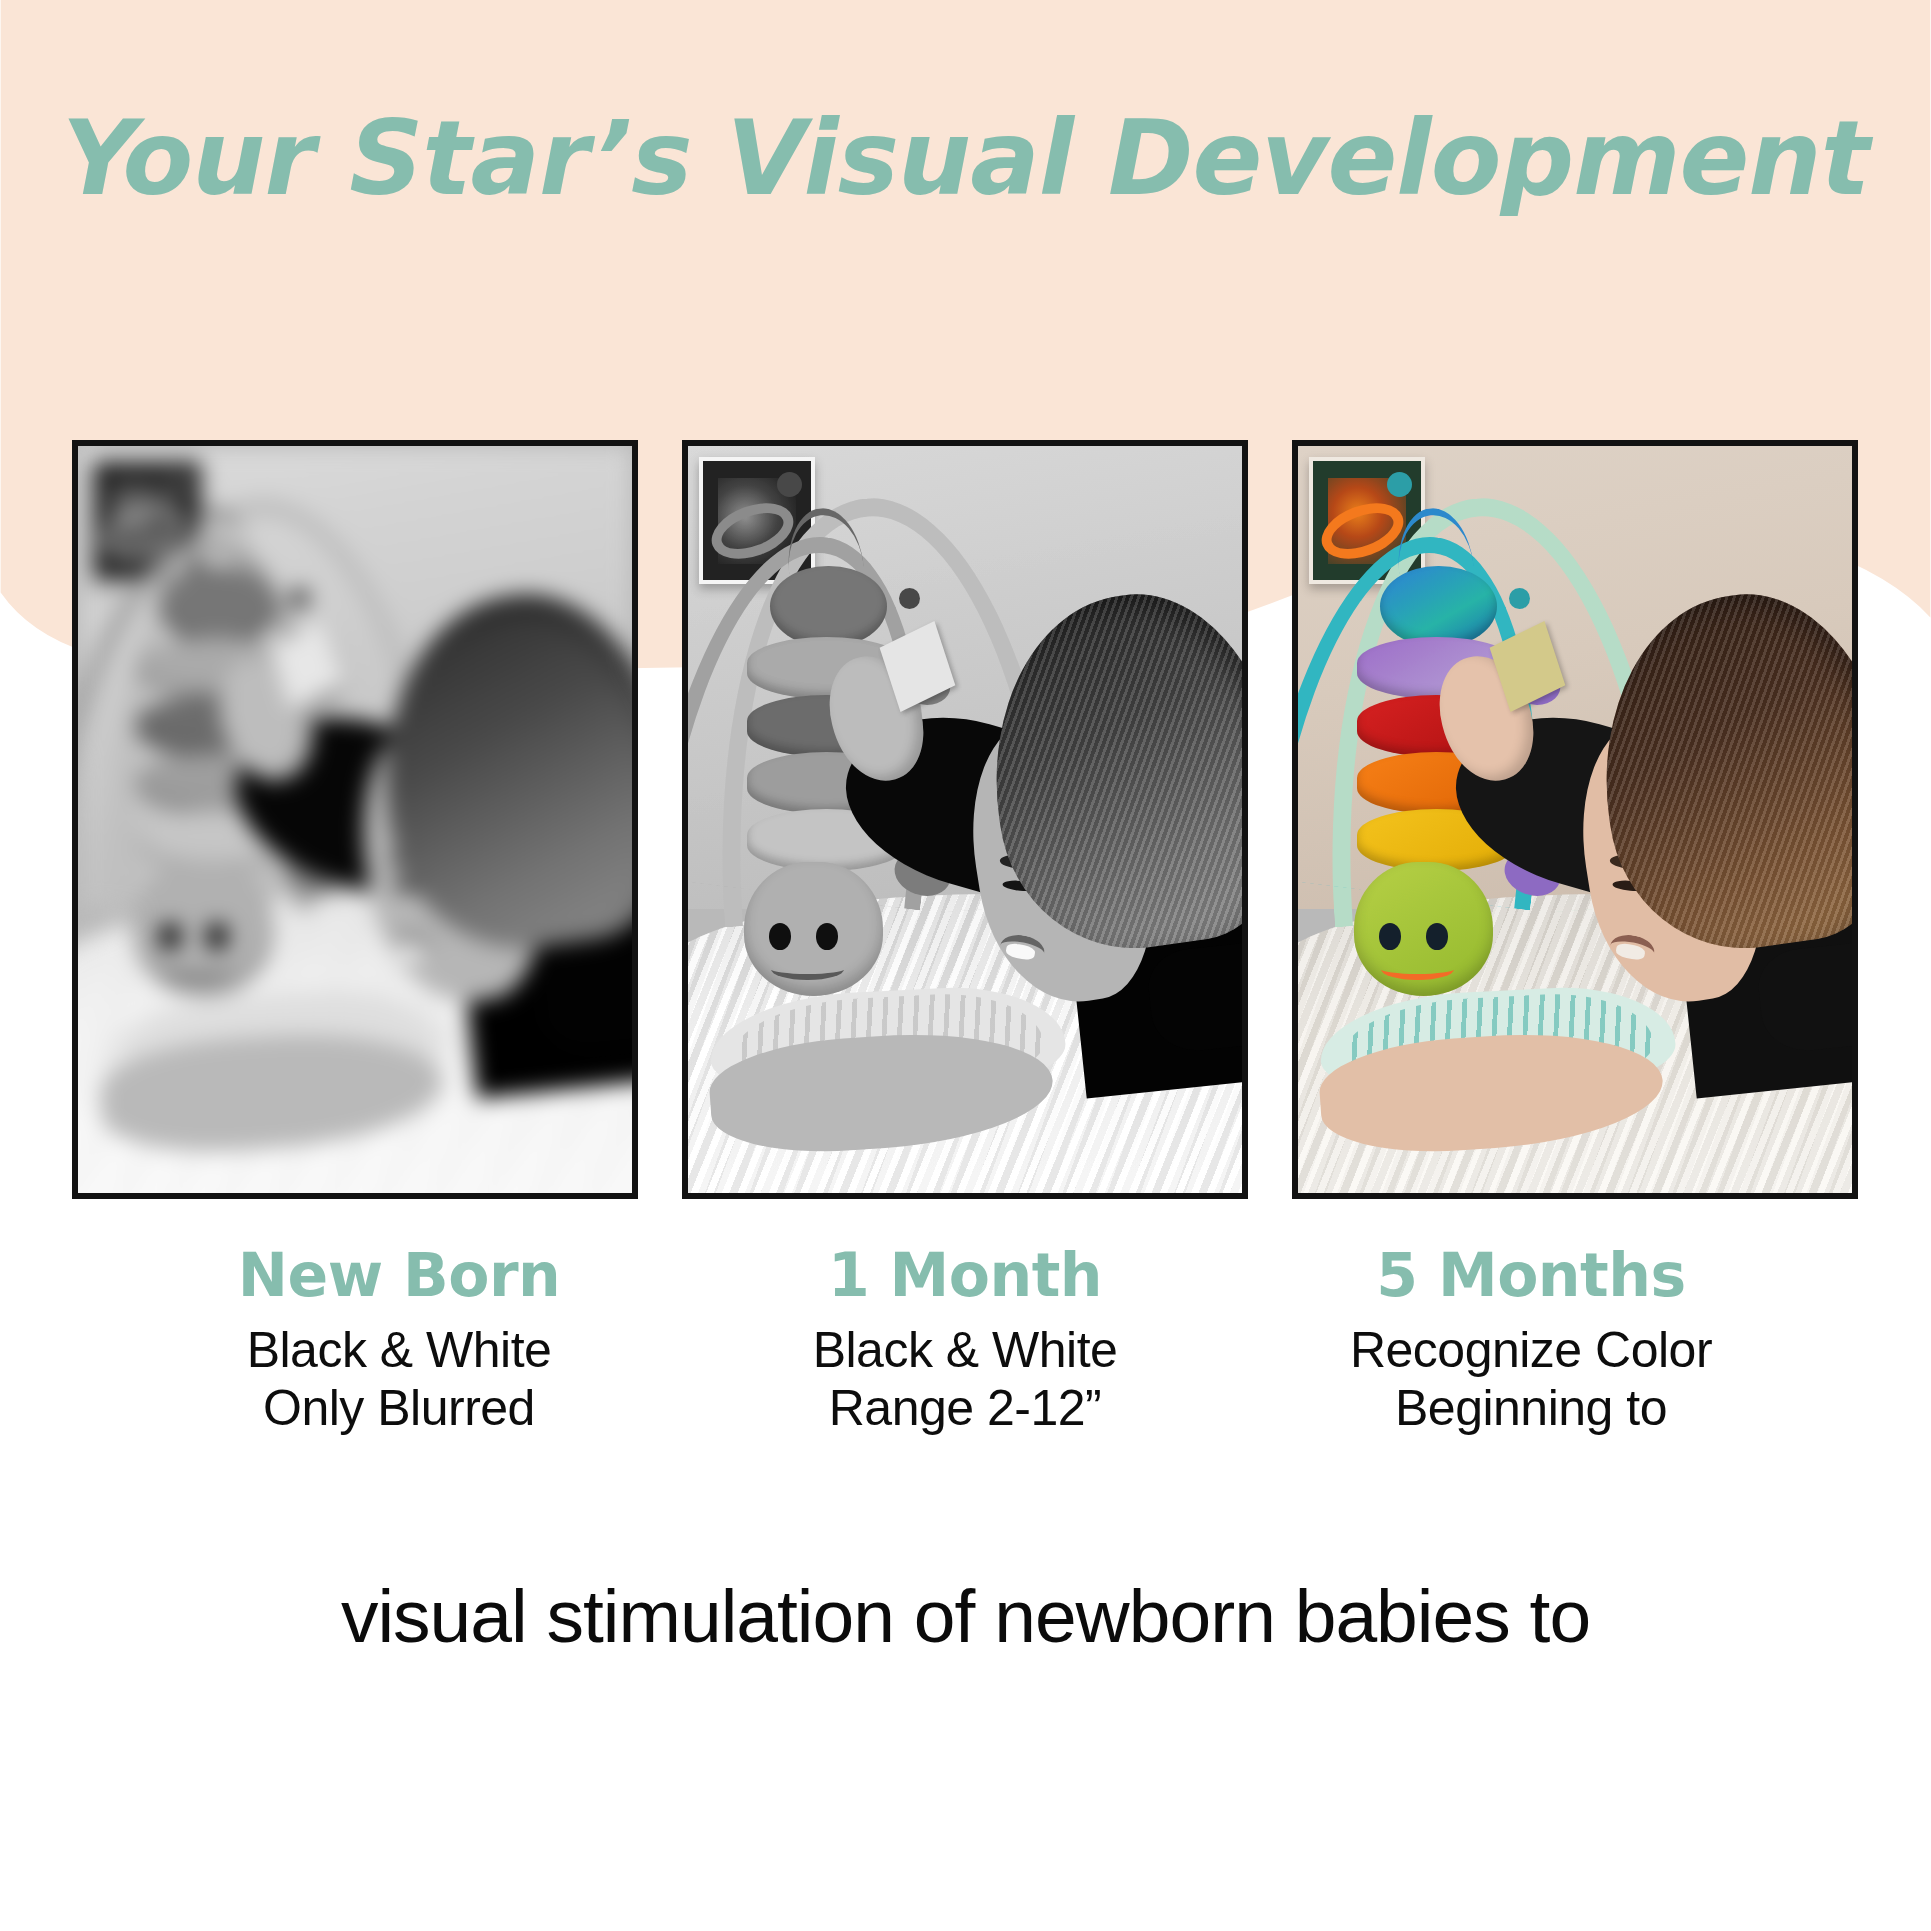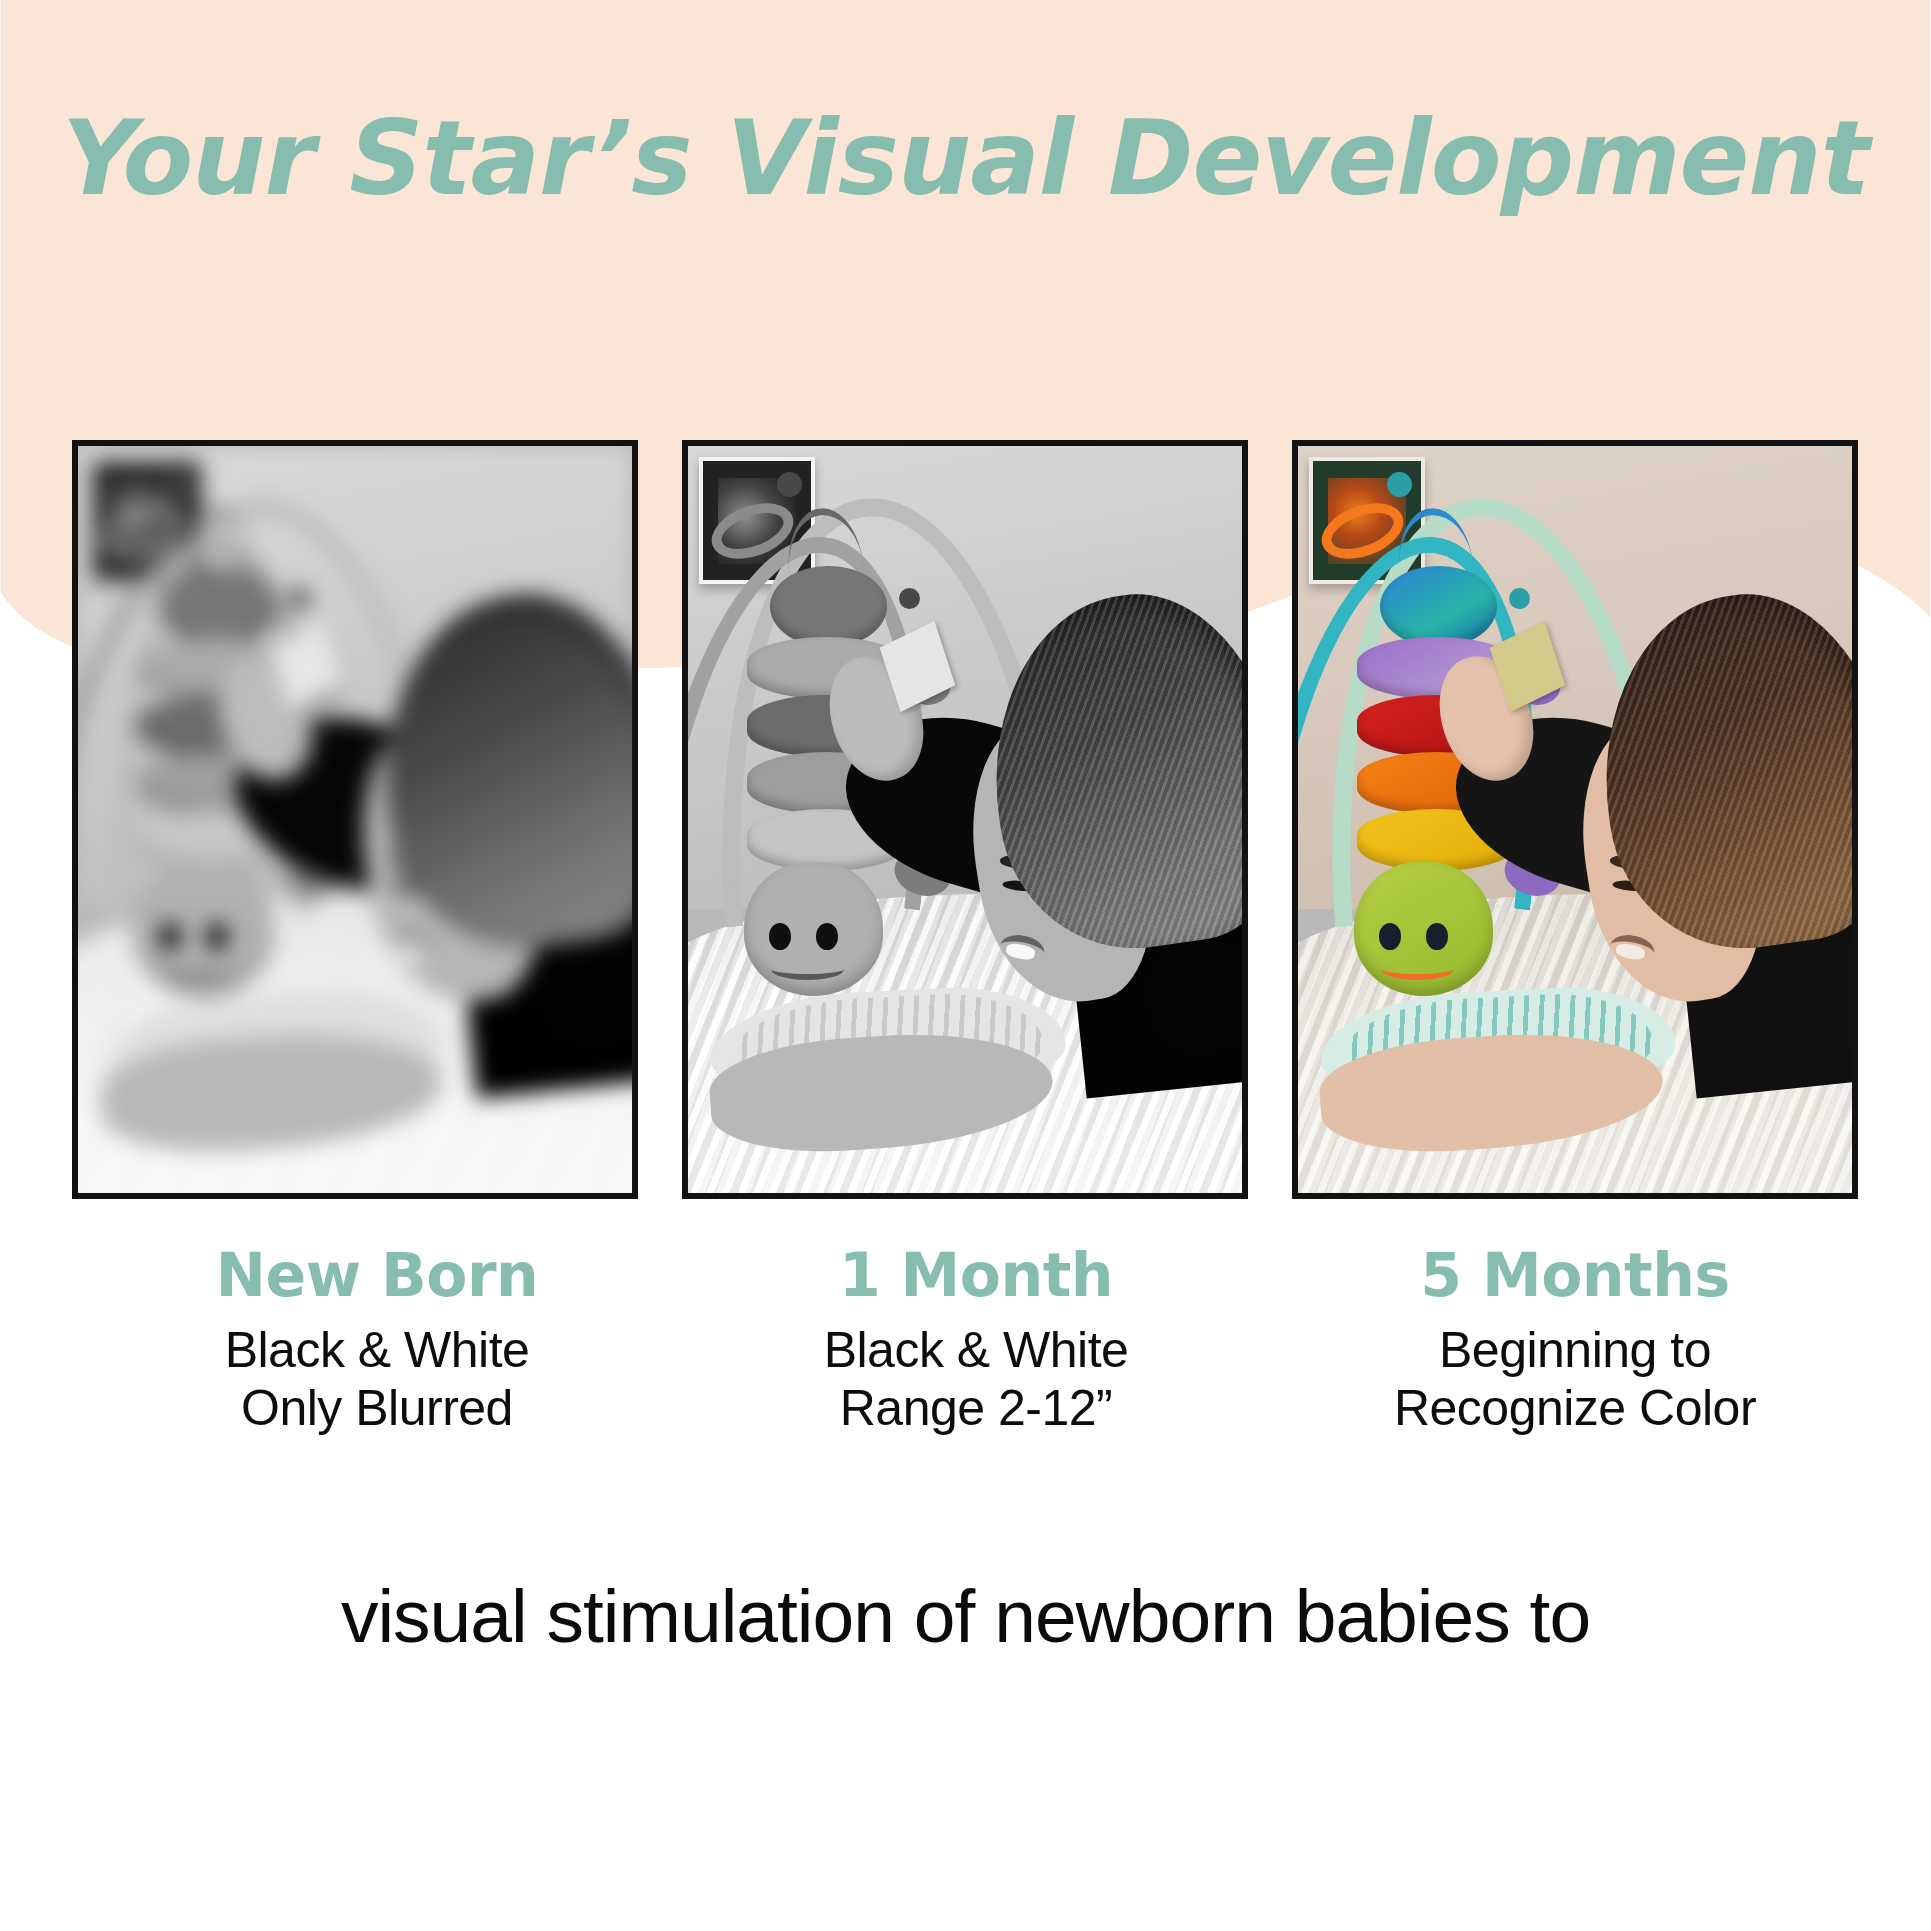--- a/index.html
+++ b/index.html
@@ -392,23 +392,22 @@
   .scene.bw.blur   { filter: grayscale(1) contrast(1.14) blur(10.6px); }
   .scene.color     { filter: saturate(1.04); }
 
   
   .caption-row {
     position: absolute;
     left: 72px;
     top: 1244px;
     width: 1786px;
     display: flex;
-    justify-content: flex-end;
+    justify-content: center;
     z-index: 5;
-    gap: 33px;
   }
   .caption-col {
     width: 566px;
     text-align: center;
   }
   .caption-stage {
     font-family: "DejaVu Sans", sans-serif;
     font-weight: 700;
     font-size: 60px;
     line-height: 1.05;
@@ -617,22 +616,22 @@
     <div class="caption-col">
       <div class="caption-stage">1 Month</div>
       <div class="caption-desc">
         <span>Black &amp; White</span>
         <span>Range 2-12”</span>
       </div>
     </div>
     <div class="caption-col">
       <div class="caption-stage">5 Months</div>
       <div class="caption-desc">
+        <span>Recognize Color</span>
         <span>Beginning to</span>
-        <span>Recognize Color</span>
       </div>
     </div>
   </div>
 
   <div class="footer-note">
     <span>visual stimulation of newborn babies to</span>
   </div>
 
 </div>
 

